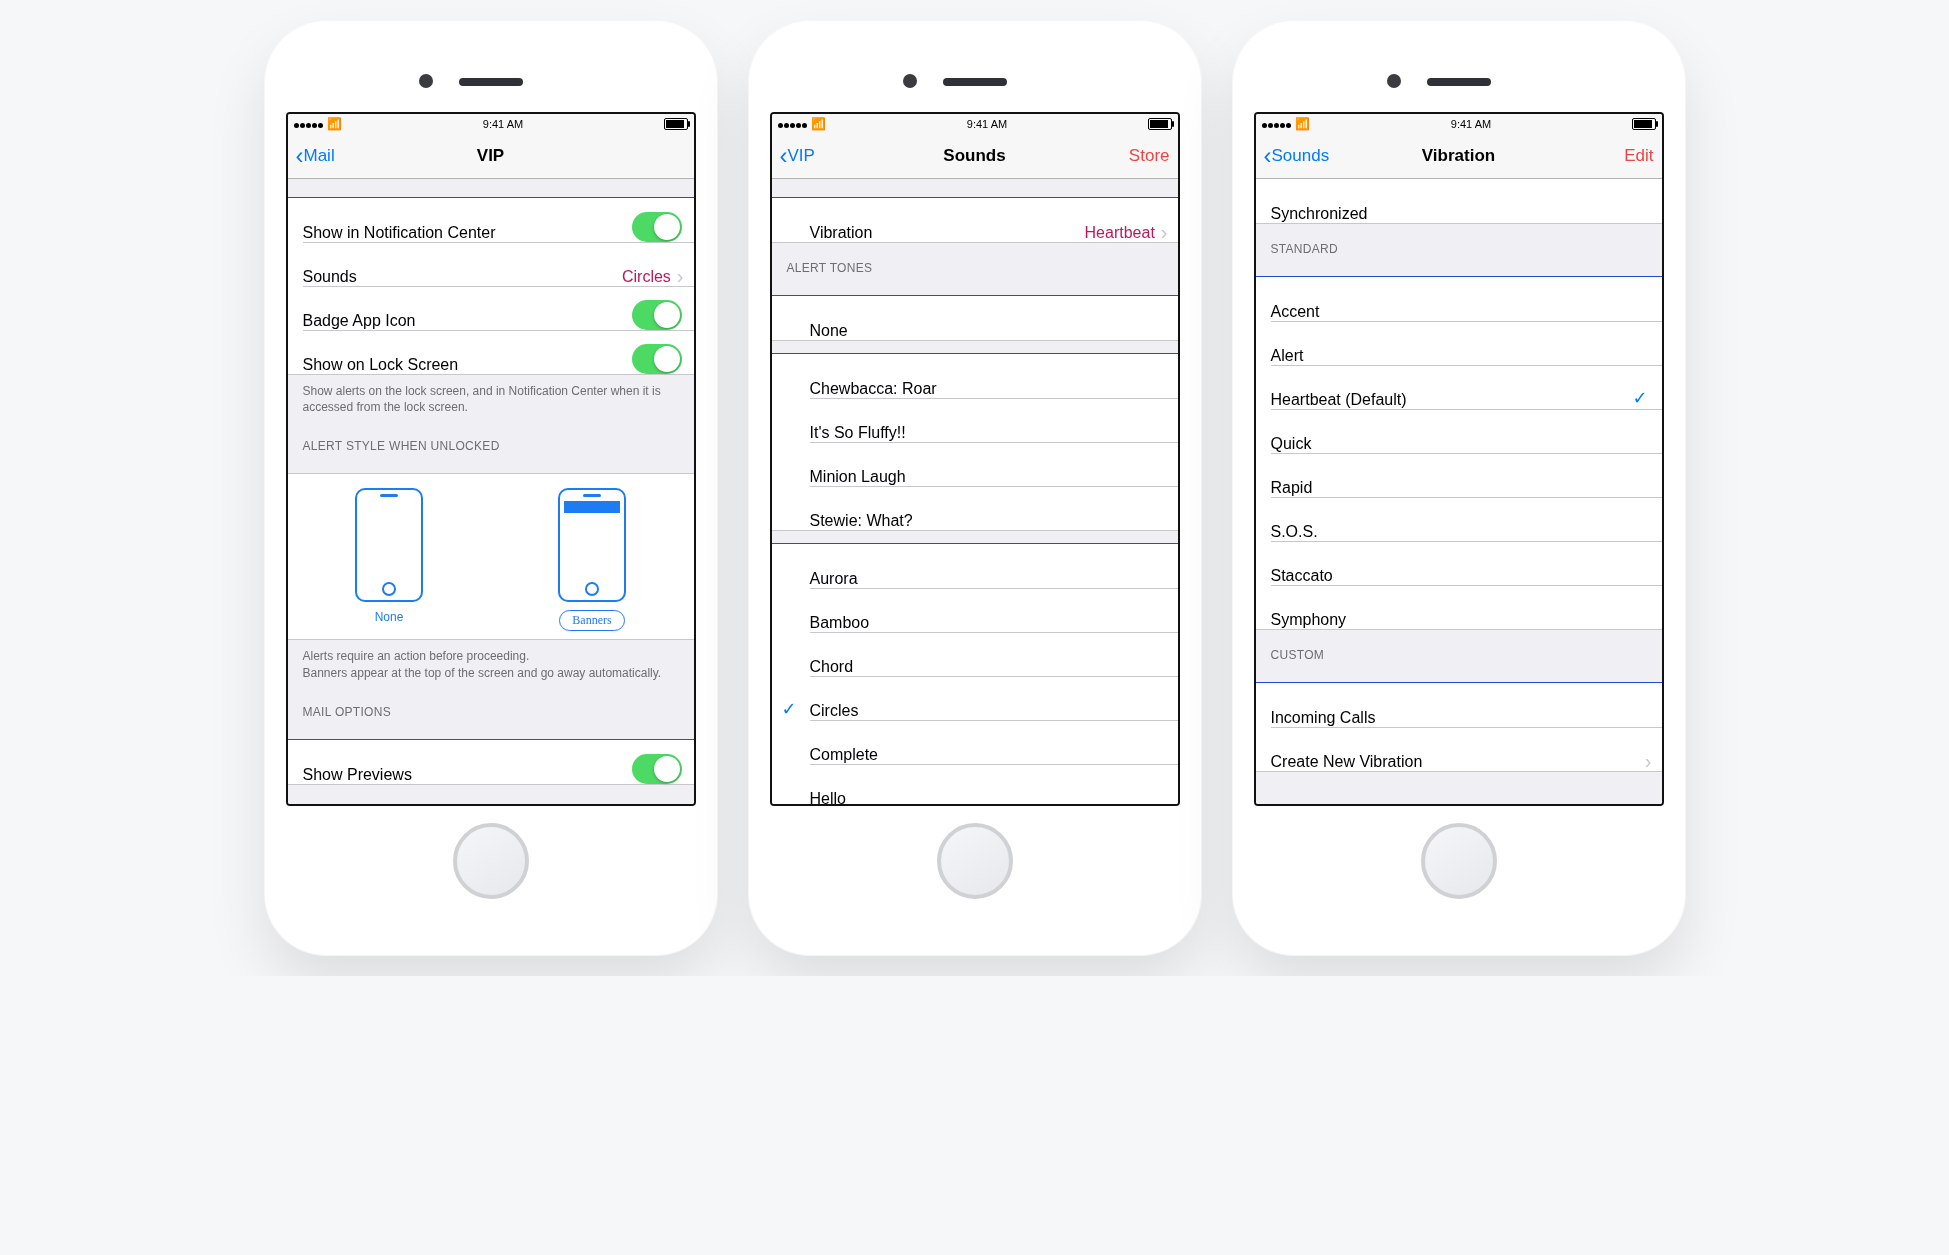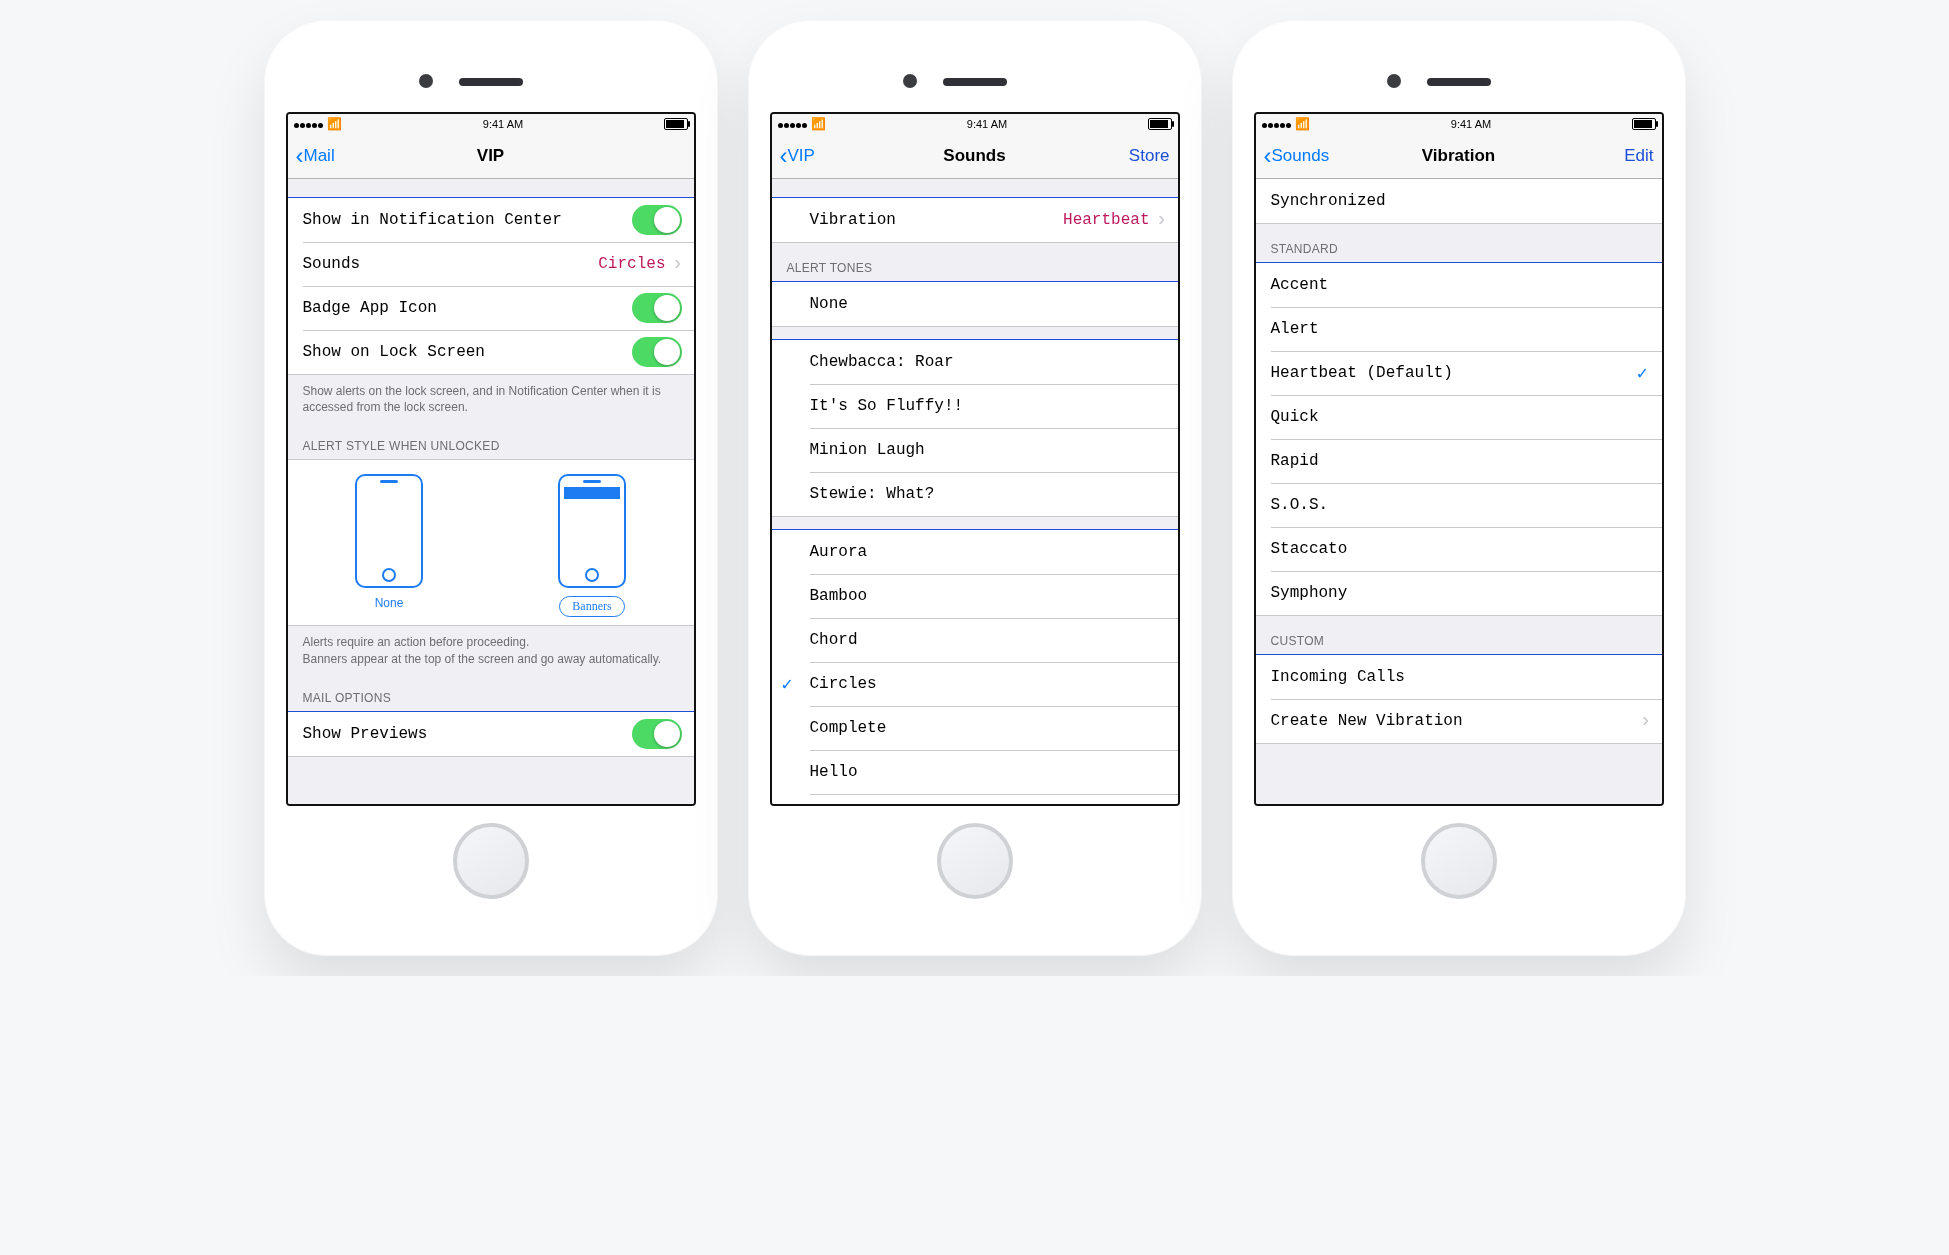--- a/index.html
+++ b/index.html
@@ -18,29 +18,29 @@
   .dots span{width:5px;height:5px;border-radius:50%;background:#000;display:inline-block;margin-right:1px;}
   .wifi{font-size:12px;}
   .battery{width:22px;height:10px;border:1px solid #000;border-radius:2px;position:relative;}
   .battery:after{content:"";position:absolute;right:-3px;top:2px;width:2px;height:6px;background:#000;border-radius:1px;}
   .battery i{position:absolute;left:1px;top:1px;bottom:1px;width:18px;background:#000;}
   
   .navbar{height:44px;background:#f7f7f8;border-bottom:1px solid #b2b2b4;display:flex;align-items:center;justify-content:space-between;padding:0 8px;font-size:17px;}
   .nav-left{color:#007aff;display:flex;align-items:center;gap:2px;min-width:80px;}
   .nav-left .chev{font-size:24px;line-height:1;font-weight:300;margin-right:-2px;}
   .nav-title{font-weight:600;color:#000;text-align:center;flex:1;}
-  .nav-right{color:#1d4ed8;min-width:80px;text-align:right;}
+  .nav-right{color:#ef4444;min-width:80px;text-align:right;}
   
   .content{flex:1;overflow-y:auto;background:#efeff4;}
   .content::-webkit-scrollbar{width:3px;}
   .content::-webkit-scrollbar-thumb{background:#bbb;border-radius:3px;}
-  .group-header{font-size:12px;color:#6d6d72;padding:18px 15px 6px 15px;text-transform:uppercase;letter-spacing:.3px;}
+  .group-header{font-size:12px;color:#6d6d72;padding:18px 15px 20px 15px;text-transform:uppercase;letter-spacing:.3px;}
   .group-footer{font-size:12px;color:#6d6d72;padding:8px 15px 6px 15px;line-height:1.35;}
   .cell-group{background:#fff;border-top:1px solid #1d4ed8;border-bottom:1px solid #c8c7cc;}
-  .cell{display:flex;align-items:center;height:44px;padding-left:15px;position:relative;font-family:Liberation Mono, monospace;}
+  .cell{display:flex;align-items:flex-end;height:44px;padding-left:15px;position:relative;}
   .cell + .cell:before{content:"";position:absolute;left:15px;right:0;top:0;height:1px;background:#c8c7cc;}
   .cell.indented{padding-left:38px;}
   .cell.indented + .cell.indented:before{left:38px;}
   .cell .label{flex:1;font-size:16px;color:#000;}
   .cell .value{color:#be185d;font-size:16px;margin-right:6px;}
   .cell .chevron{color:#c7c7cc;font-size:20px;margin-right:10px;line-height:1;}
   .cell .leading-check{position:absolute;left:10px;color:#007aff;font-size:18px;}
   .cell .trailing-check{color:#007aff;font-size:18px;margin-right:14px;}
   
   .toggle{width:50px;height:30px;border-radius:15px;background:#4cd964;position:relative;margin-right:12px;}

